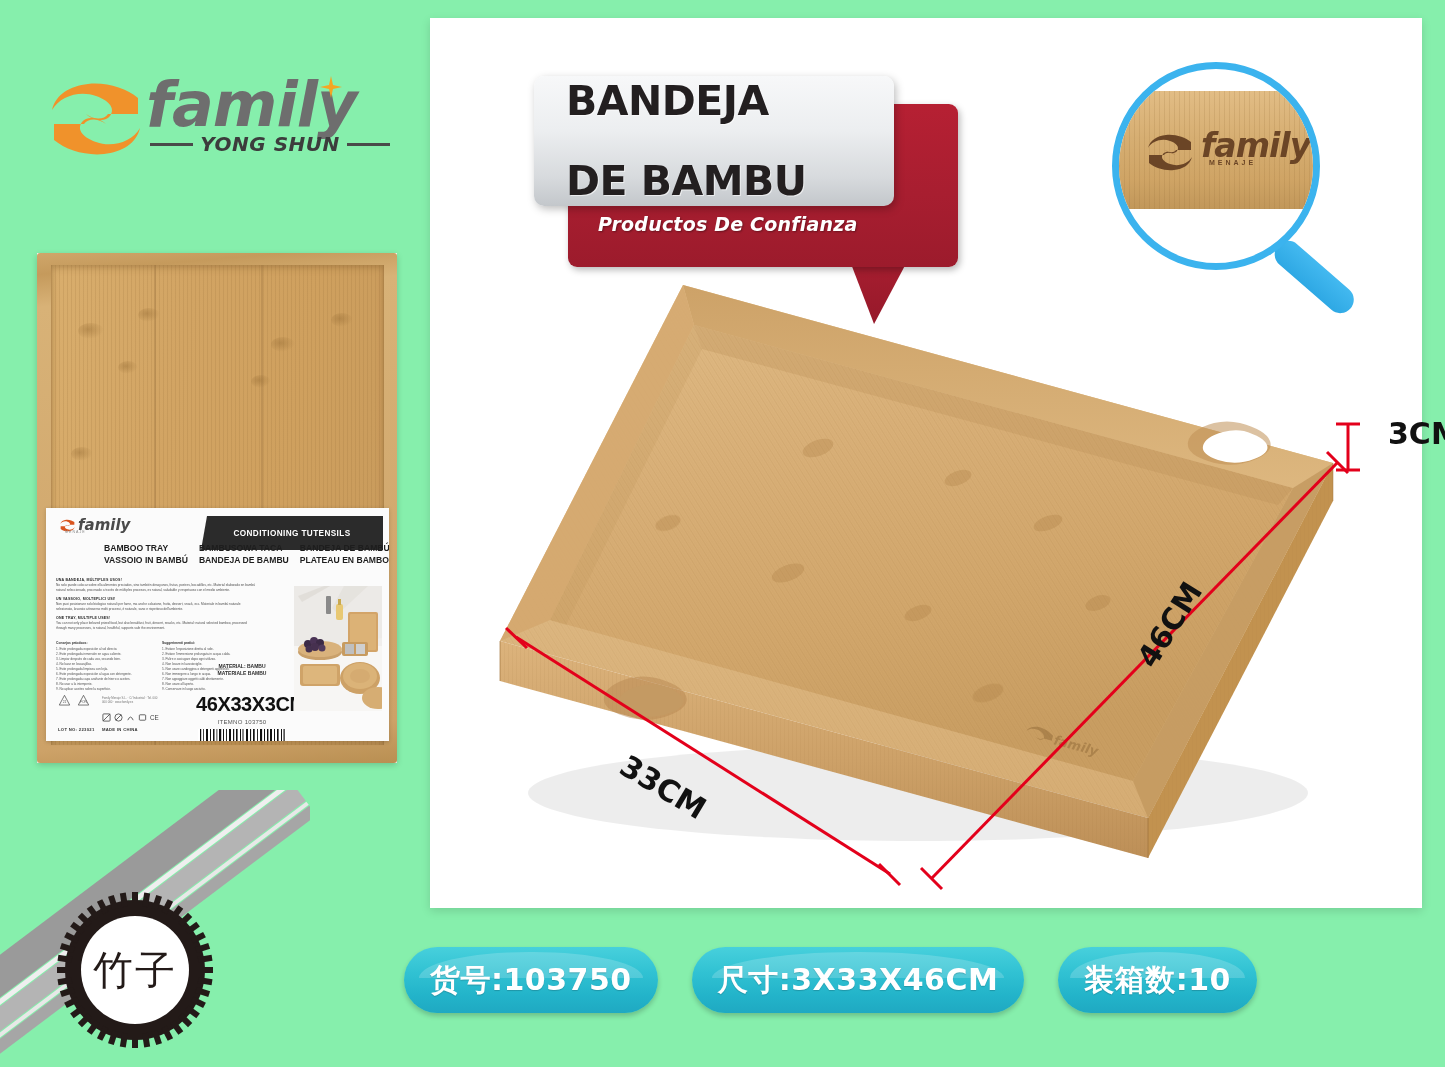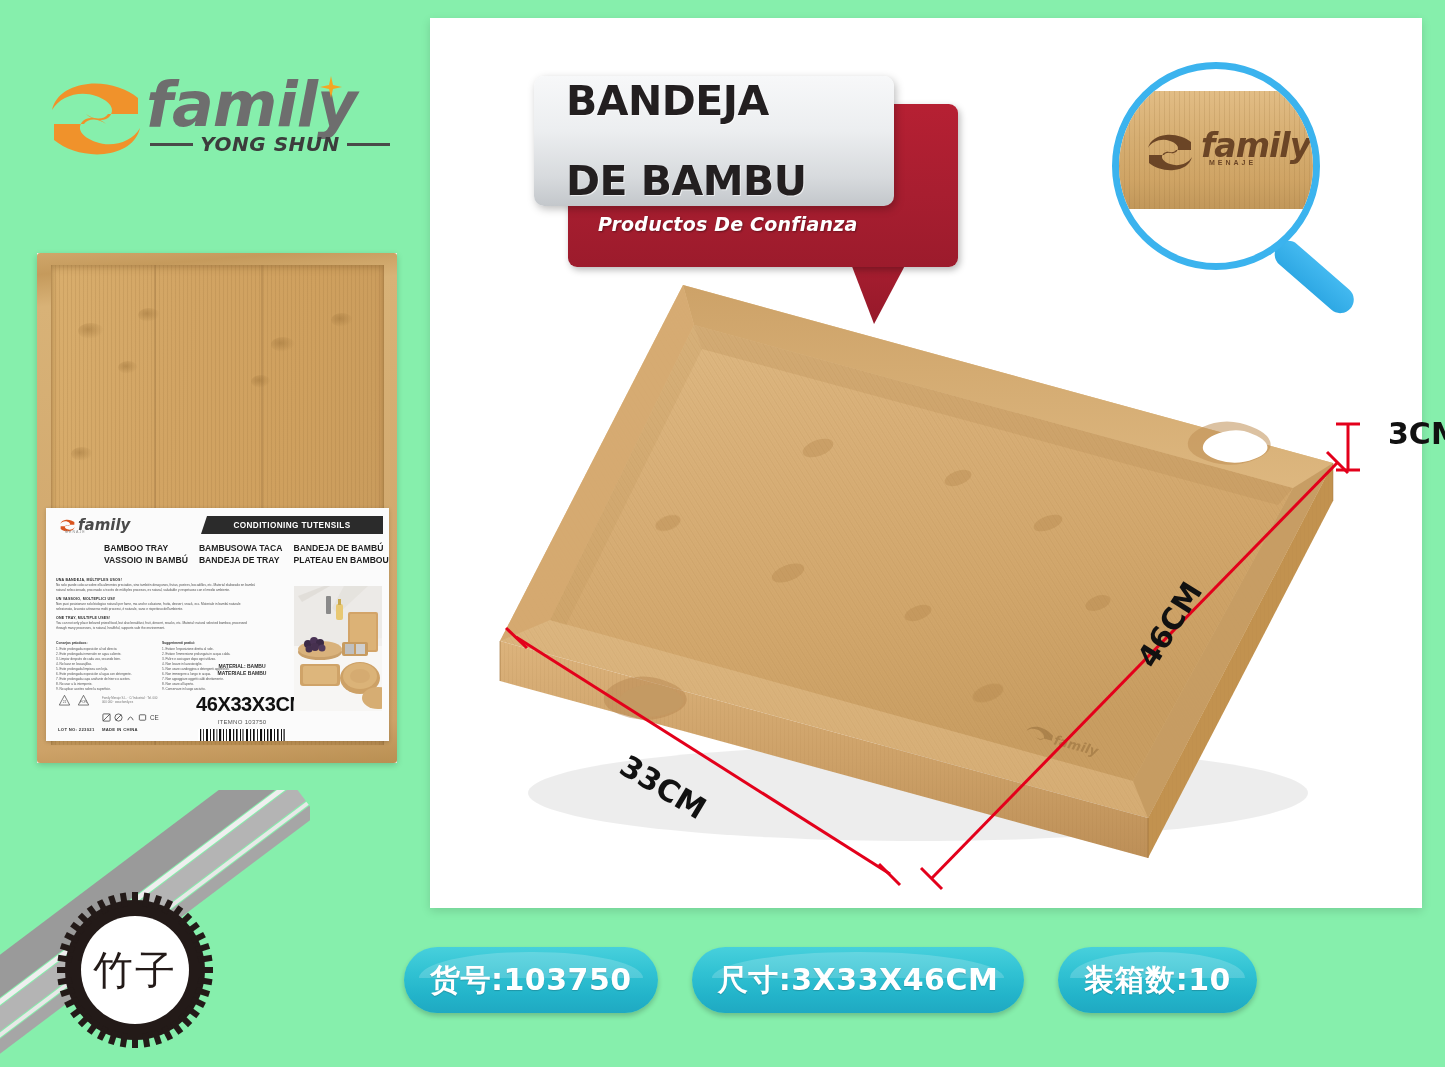--- a/index.html
+++ b/index.html
@@ -70,21 +70,21 @@
     font-family: "Liberation Sans", sans-serif;
   }
   .lbl-logo { position: absolute; left: 14px; top: 10px; display: flex; align-items: center; gap: 3px; }
   .lbl-logo-mark { width: 15px; height: 13px; }
   .lbl-logo-word {
     font-size: 15px; font-weight: bold; font-style: italic; color: #4a4a4a;
     font-family: "DejaVu Sans", sans-serif; line-height: 1;
   }
   .lbl-logo-sub { position:absolute; left:19px; top:22px; font-size:3.6px; letter-spacing:1px; color:#8a8a8a; }
   .lbl-banner {
-    position: absolute; left: 155px; top: 8px; width: 182px; height: 18px;
+    position: absolute; left: 155px; top: 8px; width: 182px; height: 34px;
     background: #2b2b2b; display: flex; align-items: center; justify-content: center;
     clip-path: polygon(6px 0, 100% 0, 100% 100%, 0 100%);
   }
   .lbl-banner span {
     color: #fff; font-size: 8.2px; font-weight: bold; letter-spacing: .4px; white-space: nowrap;
   }
   .lbl-names {
     position: absolute; left: 58px; top: 34px; right: 8px;
     display: flex; gap: 11px; justify-content: flex-start;
   }
@@ -277,21 +277,21 @@
       <span>CONDITIONING TUTENSILS</span>
     </div>
 
     <div class="lbl-names">
       <div class="lbl-name-col">
         <div>BAMBOO TRAY</div>
         <div>VASSOIO IN BAMBÚ</div>
       </div>
       <div class="lbl-name-col">
         <div>BAMBUSOWA TACA</div>
-        <div>BANDEJA DE TRAY</div>
+        <div>BANDEJA DE BAMBU</div>
       </div>
       <div class="lbl-name-col">
         <div>BANDEJA DE BAMBÚ</div>
         <div>PLATEAU EN BAMBOU</div>
       </div>
     </div>
 
     <div class="lbl-body">
       <div class="lbl-h">UNA BANDEJA, MÚLTIPLES USOS!</div>
       <div class="lbl-p">No solo puede colocar sobre ella alimentos preciados, sino también desayunos, frutas, postres, bocadillos, etc. Material elaborado en bambú natural seleccionado, procesado a través de múltiples procesos, es natural, saludable y respetuoso con el medio ambiente.</div>

